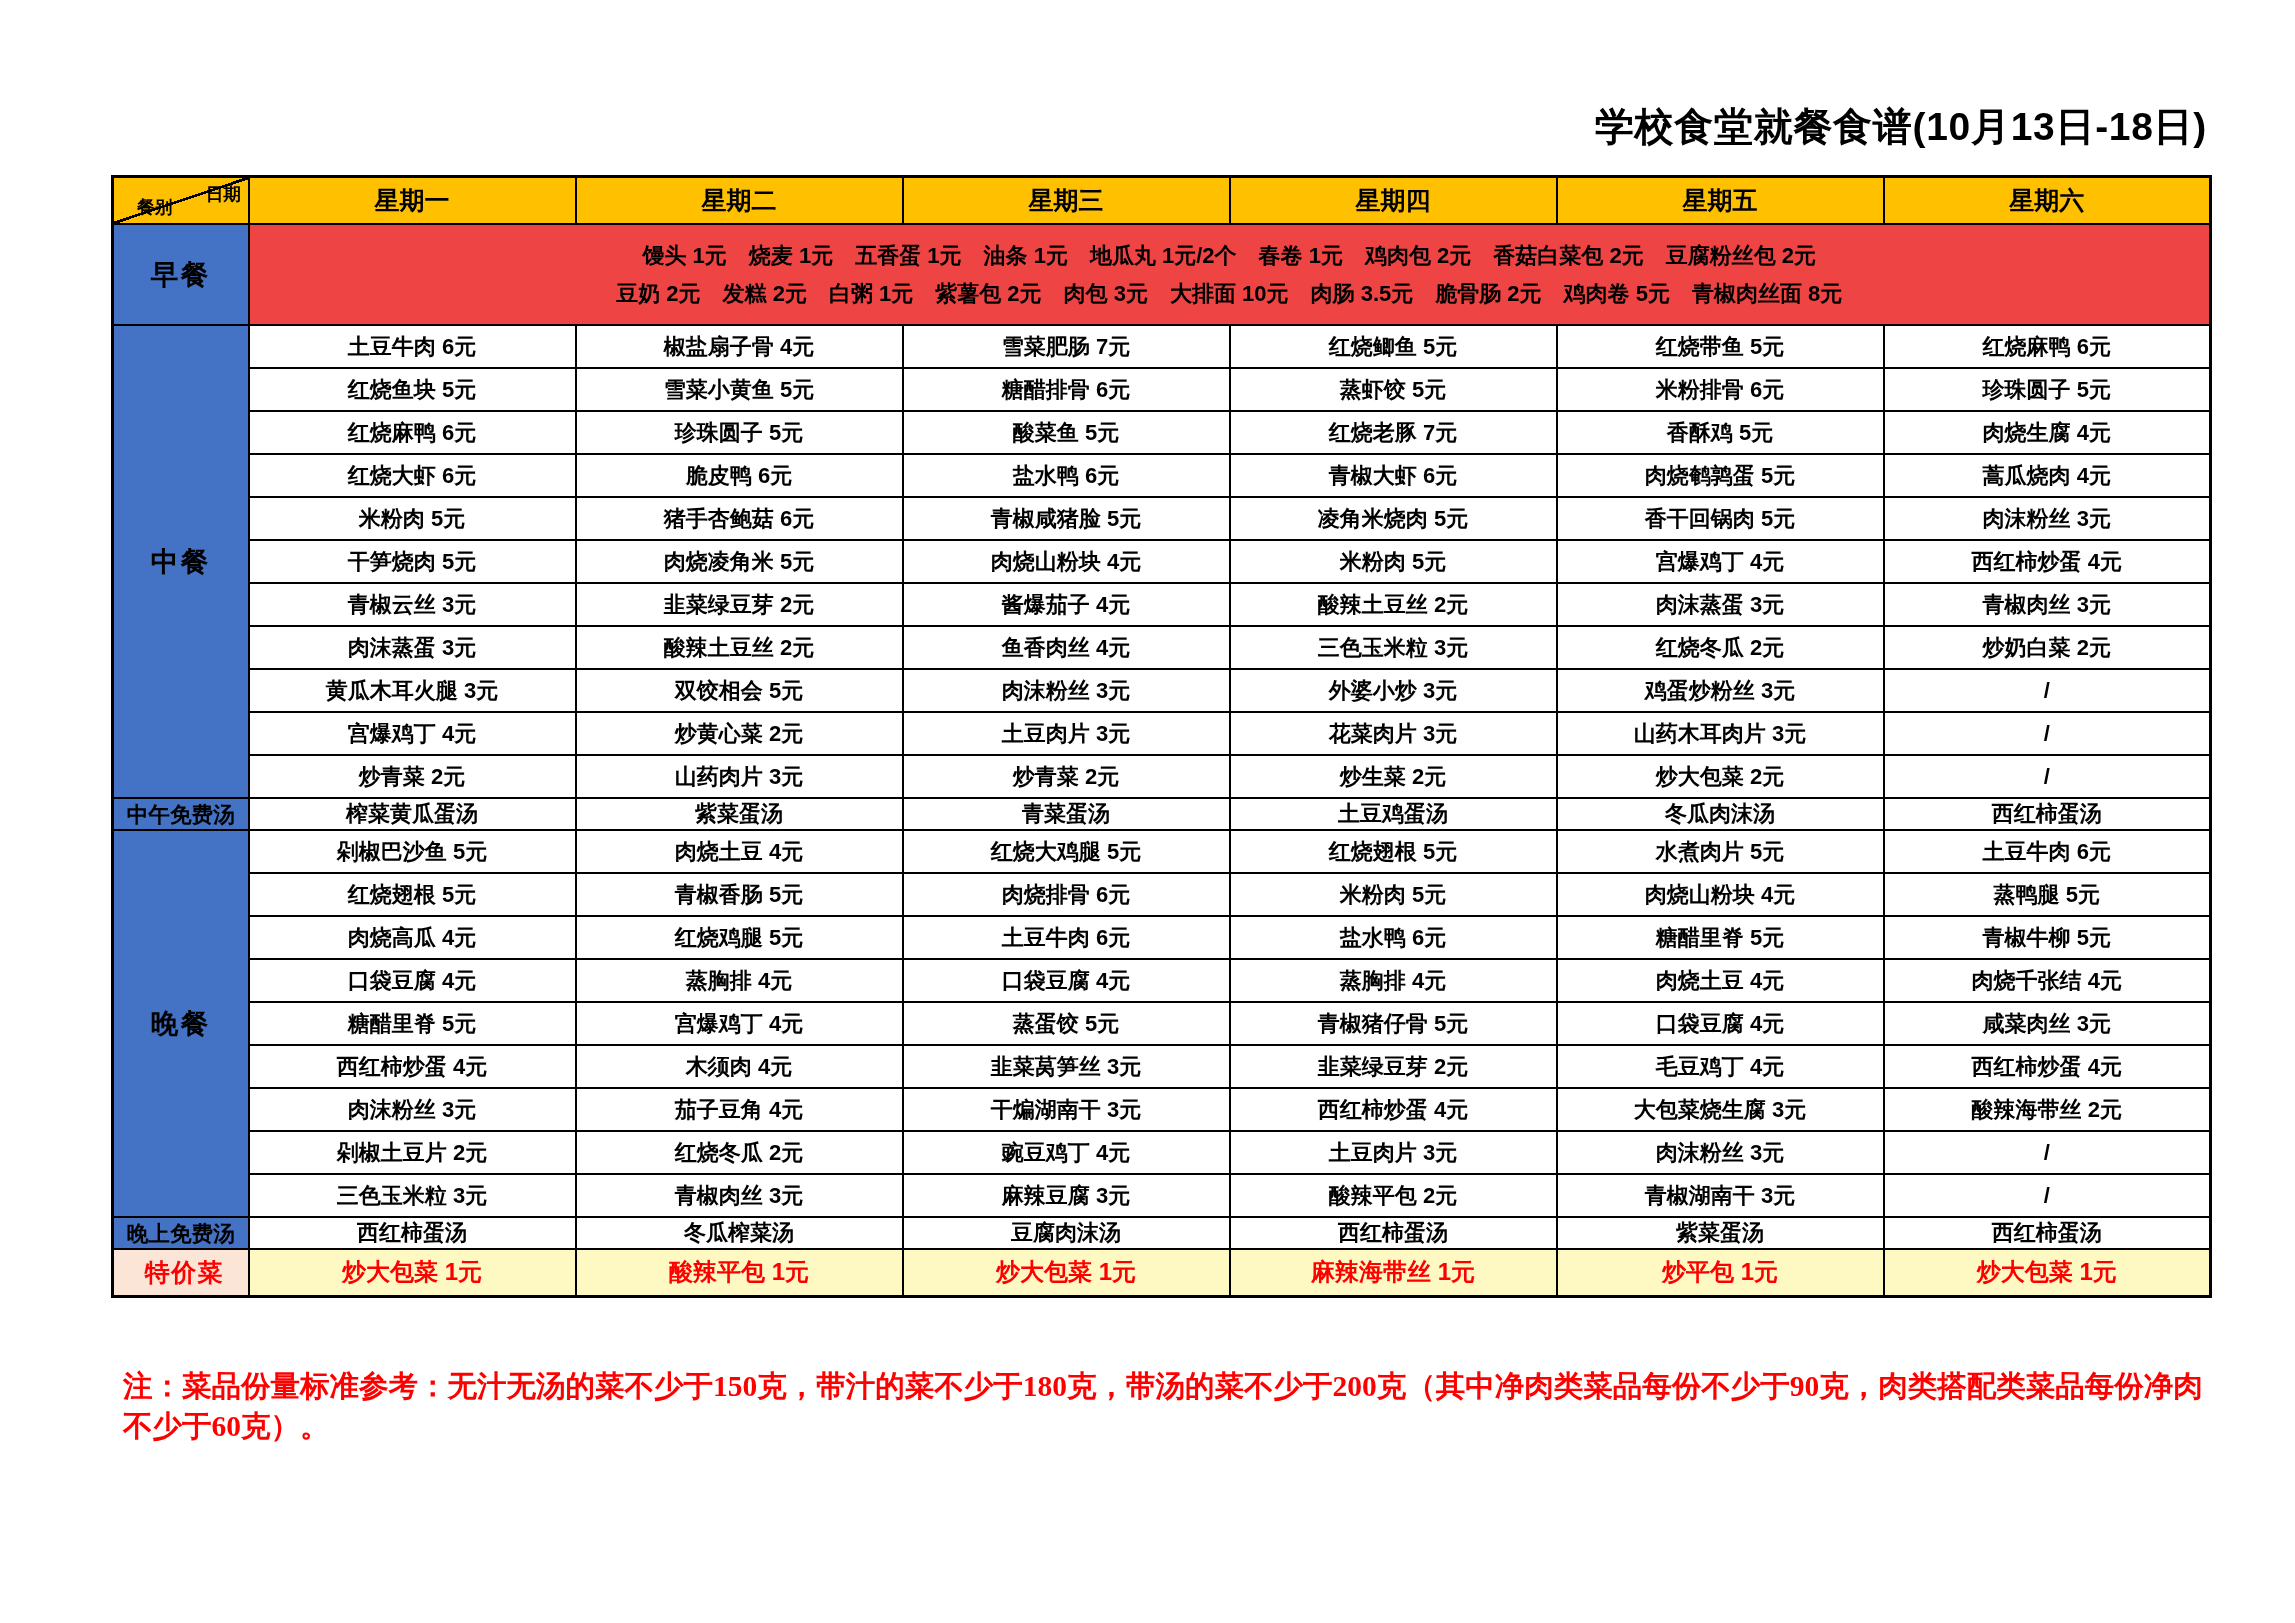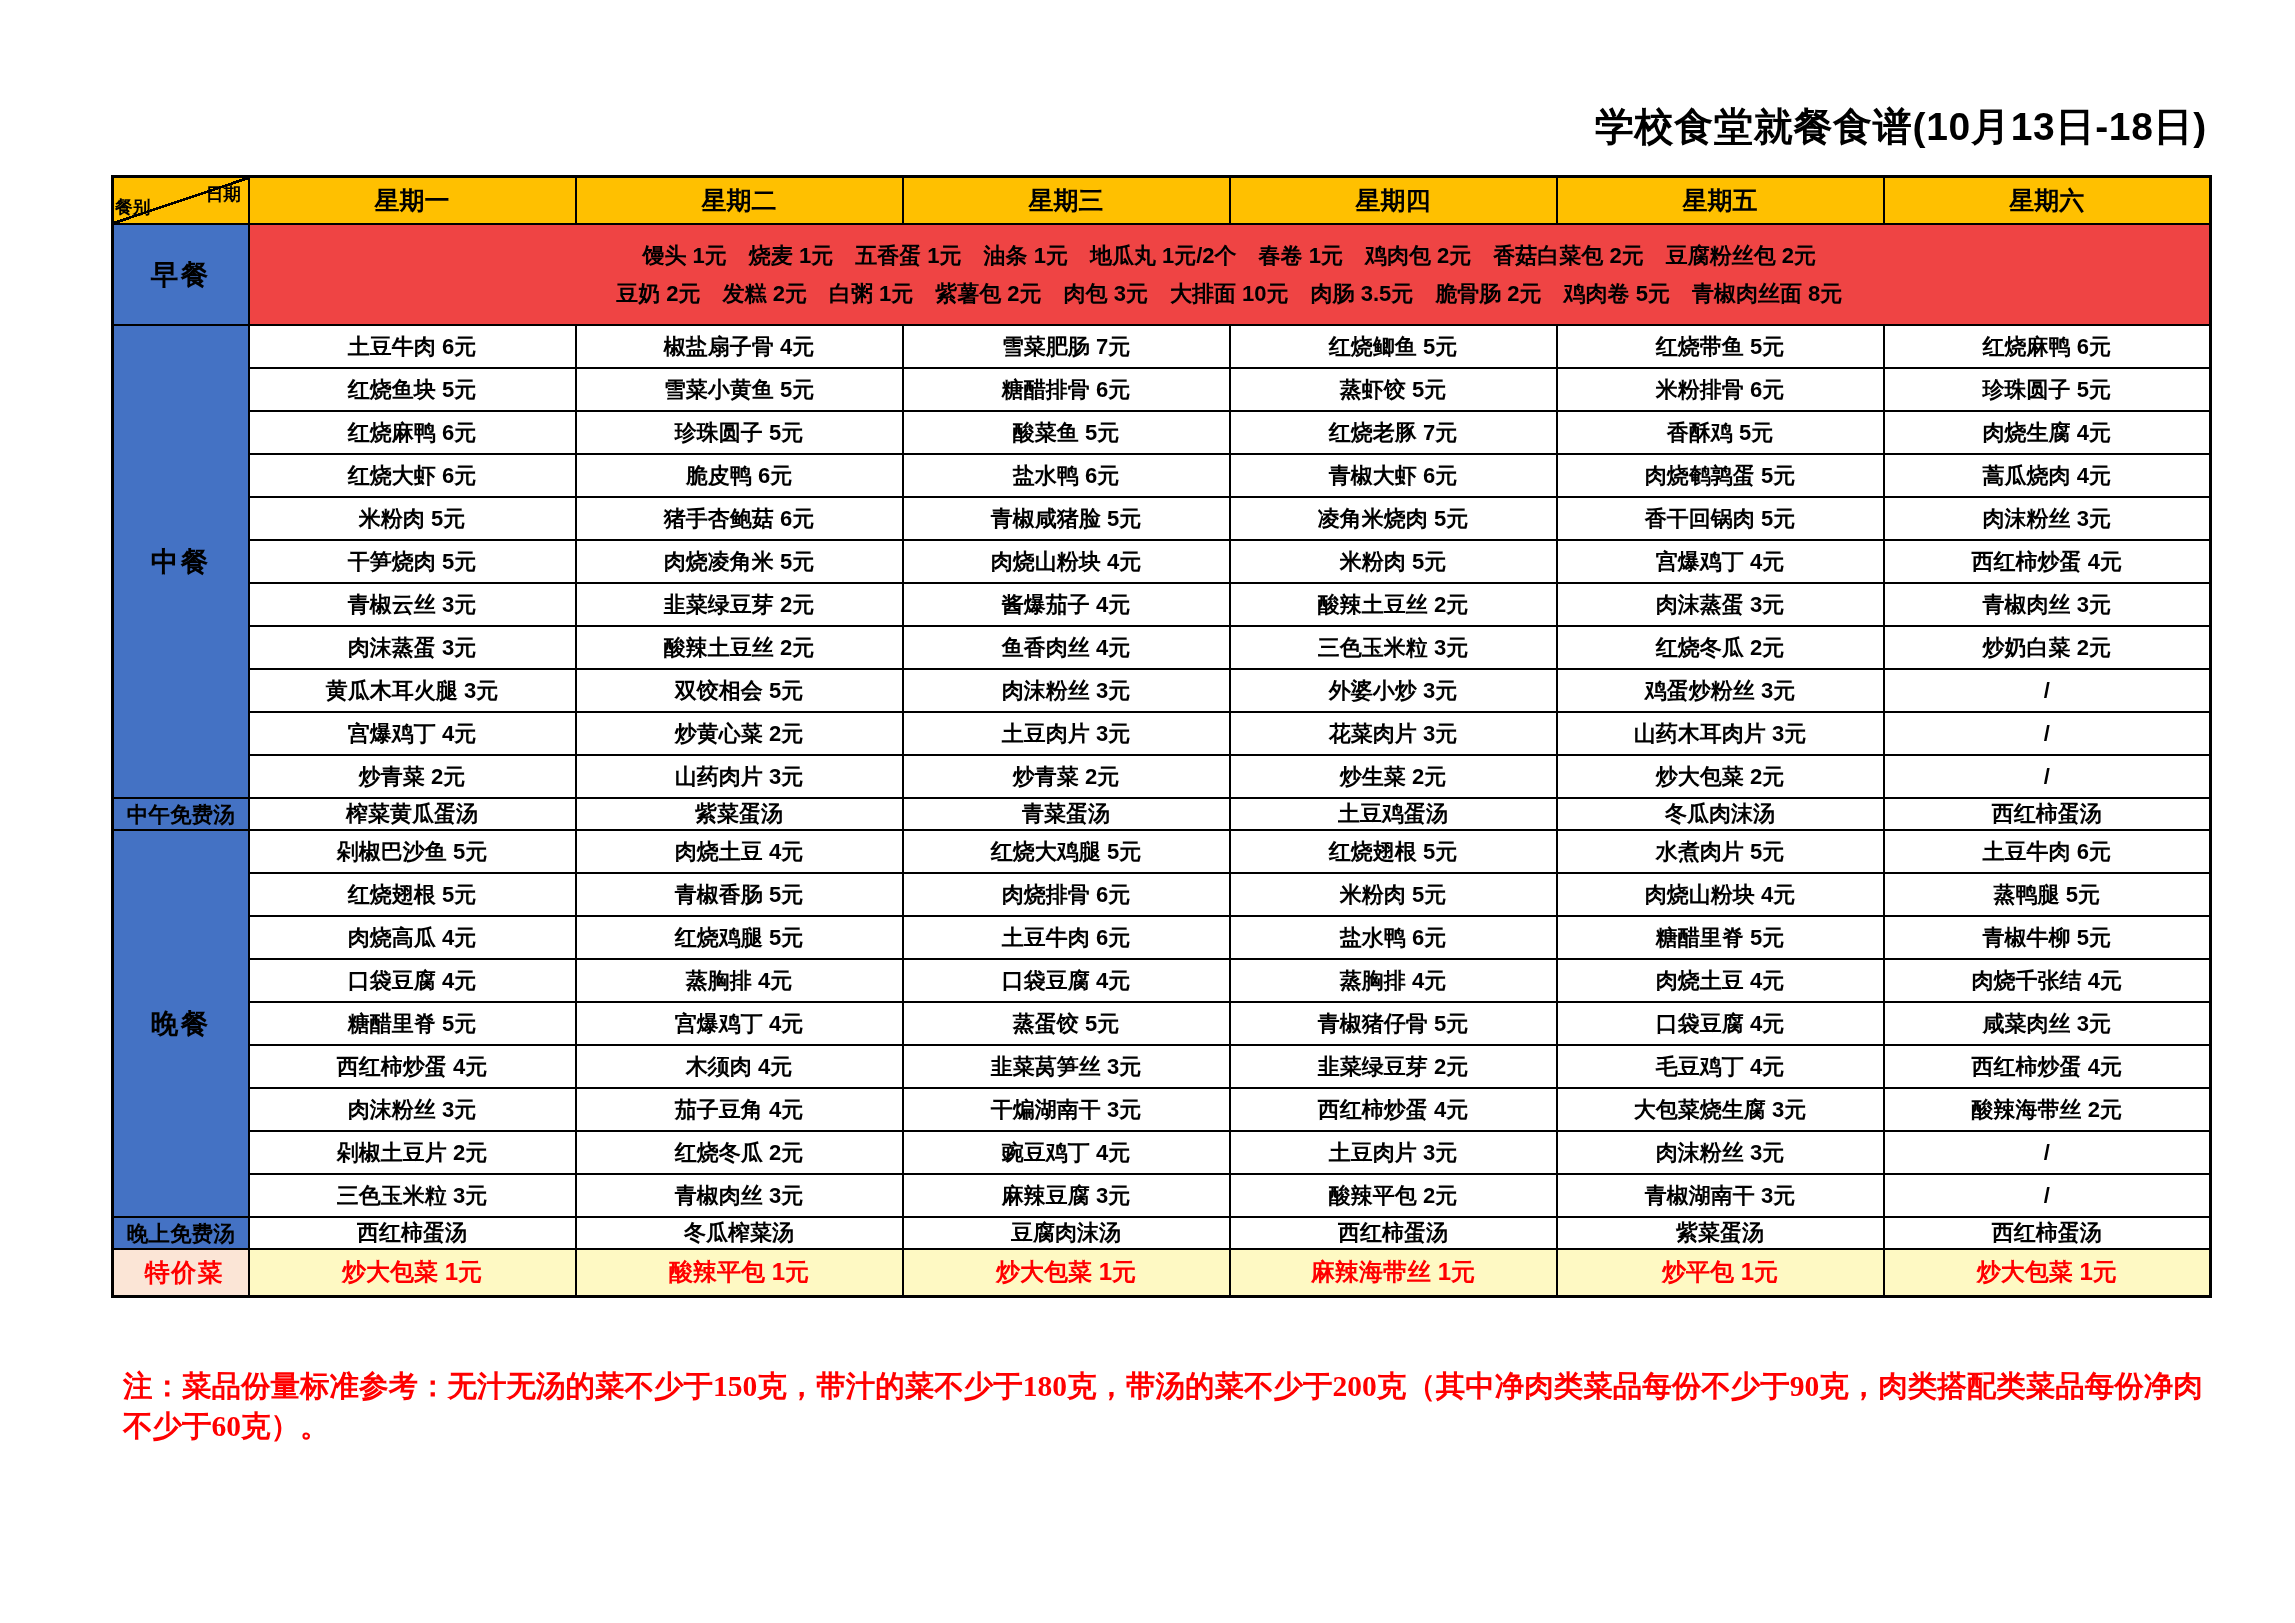--- a/index.html
+++ b/index.html
@@ -20,21 +20,21 @@
     border:2px solid #000;text-align:center;vertical-align:middle;
     padding:0 3.9px;overflow:hidden;
   }
   tr.row-header th{height:45px;background:#FFC000;font-size:25px;font-weight:700;}
   th.corner{position:relative;padding:0;}
   .corner-diag{position:absolute;inset:0;
     background:linear-gradient(to bottom right,
       transparent calc(50% - 1.3px), #000 calc(50% - 1.3px),
       #000 calc(50% + 1.3px), transparent calc(50% + 1.3px));}
   .corner-date{position:absolute;top:3.9px;right:6.5px;font-size:17.7px;font-weight:700;margin-left:21px;}
-  .corner-meal{position:absolute;bottom:3.9px;left:1px;font-size:17.7px;font-weight:700;}
+  .corner-meal{position:absolute;bottom:3.9px;left:23px;font-size:17.7px;font-weight:700;}
   tr.row-breakfast{height:101px;}
   tr.dish-row{height:43px;}
   tr.soup-row{height:31px;}
   tr.special-row{height:47px;}
   td.dish-cell{font-size:22px;font-weight:700;background:#fff;}
   .breakfast-cell{font-size:22px;font-weight:700;background:#ef4444;}
   .breakfast-cell div{line-height:1.7;}
   th.label-blue{background:#4472C4;color:#000;font-weight:700;}
   th.label-big{font-size:27.5px;letter-spacing:2.6px;}
   th.label-small{font-size:21.6px;}

